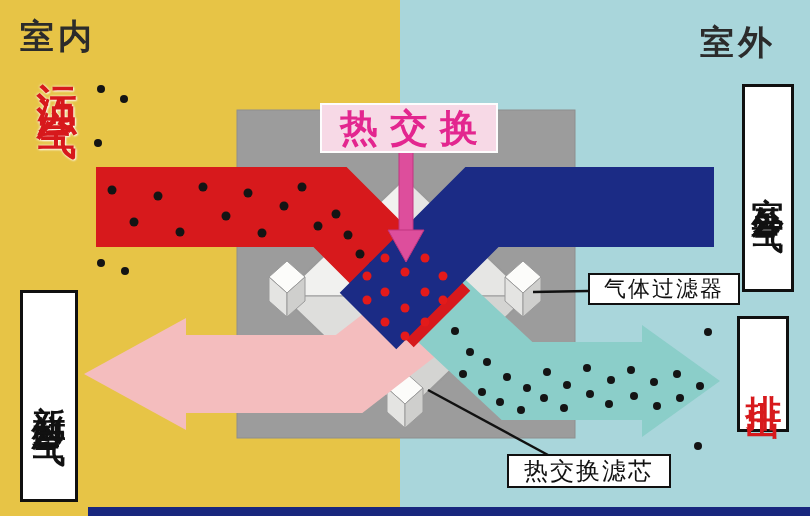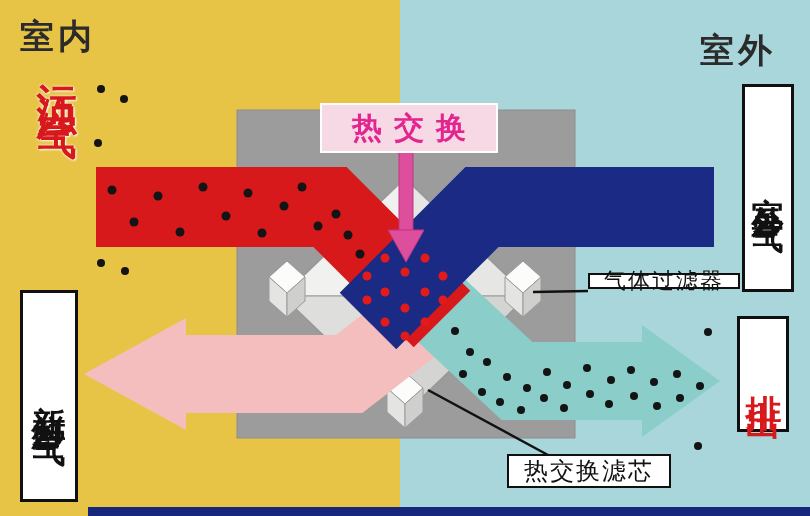--- a/index.html
+++ b/index.html
@@ -34,29 +34,29 @@
     text-shadow:0 0 3px rgba(255,255,255,.9),1px 1px 2px rgba(255,255,255,.8);}
 
   .label-box{position:absolute;z-index:2;background:#fff;border:3px solid #101010;
     display:flex;align-items:center;justify-content:center;box-sizing:border-box;}
   .fresh-box{left:20px;top:290px;width:58px;height:212px;}
   .fresh-box span{font-size:34px;font-weight:bold;color:#111;letter-spacing:9px;}
   .outair-box{left:742px;top:84px;width:52px;height:208px;}
   .outair-box span{font-size:32px;font-weight:bold;color:#111;letter-spacing:8px;}
   .exhaust-box{left:737px;top:316px;width:52px;height:116px;}
   .exhaust-box span{font-size:36px;font-weight:bold;color:var(--label-red);letter-spacing:8px;}
-  .gasfilter-box{left:588px;top:273px;width:152px;height:16px;border-width:2px;}
+  .gasfilter-box{left:588px;top:273px;width:152px;height:32px;border-width:2px;}
   .gasfilter-box span{font-size:22px;color:#111;letter-spacing:2px;}
   .corefilter-box{left:507px;top:454px;width:164px;height:34px;border-width:2px;}
   .corefilter-box span{font-size:24px;color:#111;letter-spacing:2px;}
 
   .heatx-box{position:absolute;z-index:2;left:320px;top:103px;width:178px;height:50px;
     background:var(--heat-exchange-bg);border:2px solid #fdfdfd;box-sizing:border-box;
     display:flex;align-items:center;justify-content:center;}
-  .heatx-box span{font-size:30px;font-weight:bold;color:var(--heat-exchange-text);letter-spacing:12px;padding-left:12px;}
+  .heatx-box span{font-size:38px;font-weight:bold;color:var(--heat-exchange-text);letter-spacing:12px;padding-left:12px;}
 </style>
 </head>
 <body>
 
 <div id="stage">
 
   <div class="bg-indoor"></div>
   <div class="bg-outdoor"></div>
 
   <svg class="diagram" width="810" height="516" viewBox="0 0 810 516">
@@ -190,21 +190,21 @@
       <path class="pointer" d="M 548 455 L 428 390"></path>
     </g>
 
     <g>
       <rect x="88" y="507" width="722" height="9" fill="var(--bottom-strip)"></rect>
     </g>
   </svg>
 
   <div class="corner-label" style="left:20px;top:14px;">室内</div>
 
-  <div class="corner-label" style="left:700px;top:28px;">室外</div>
+  <div class="corner-label" style="left:700px;top:20px;">室外</div>
 
   <div class="polluted-label v-text">污浊空气</div>
 
   <div class="label-box fresh-box">
     <span class="v-text">新鲜空气</span>
   </div>
 
   <div class="label-box outair-box">
     <span class="v-text">室外空气</span>
   </div>

